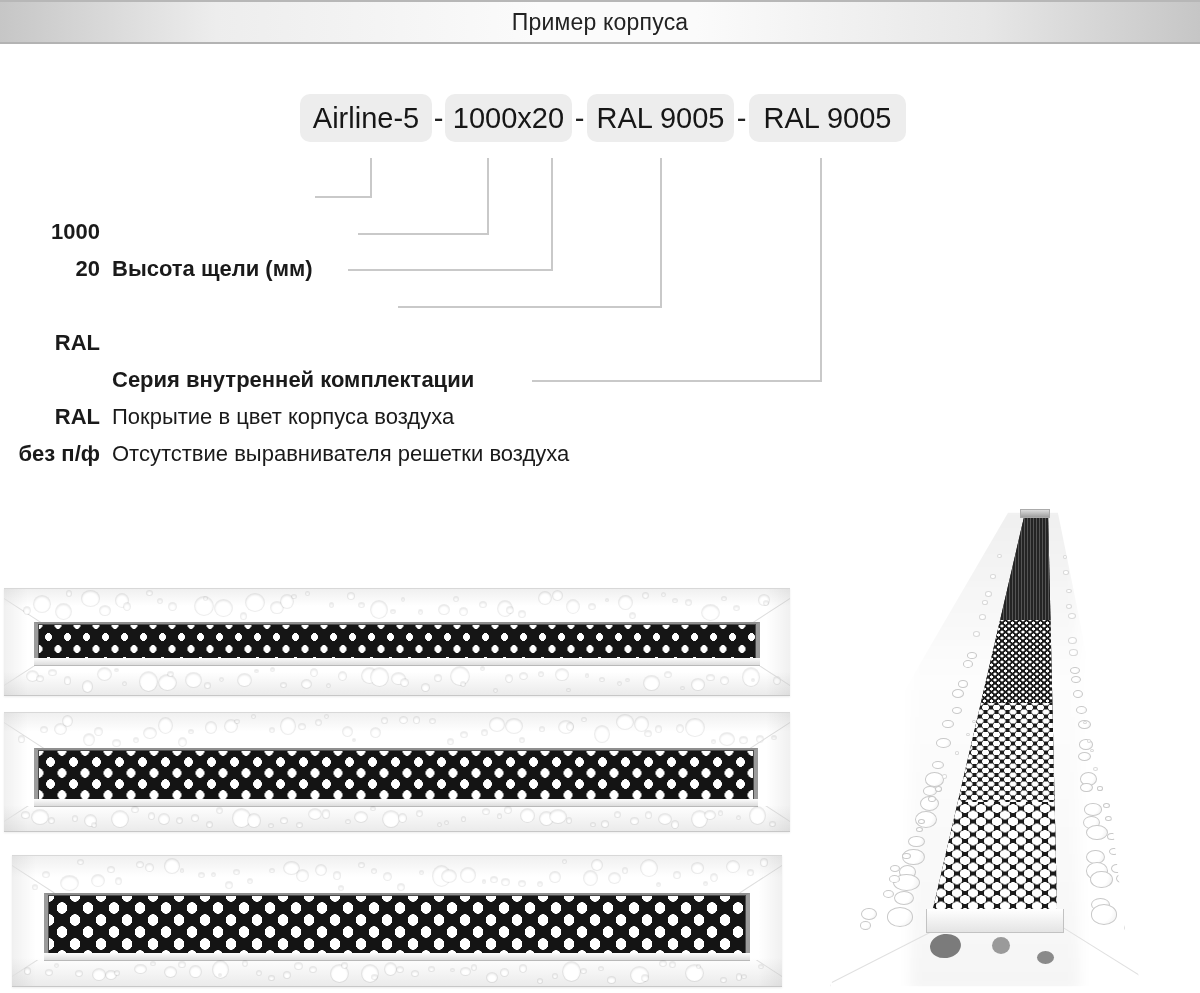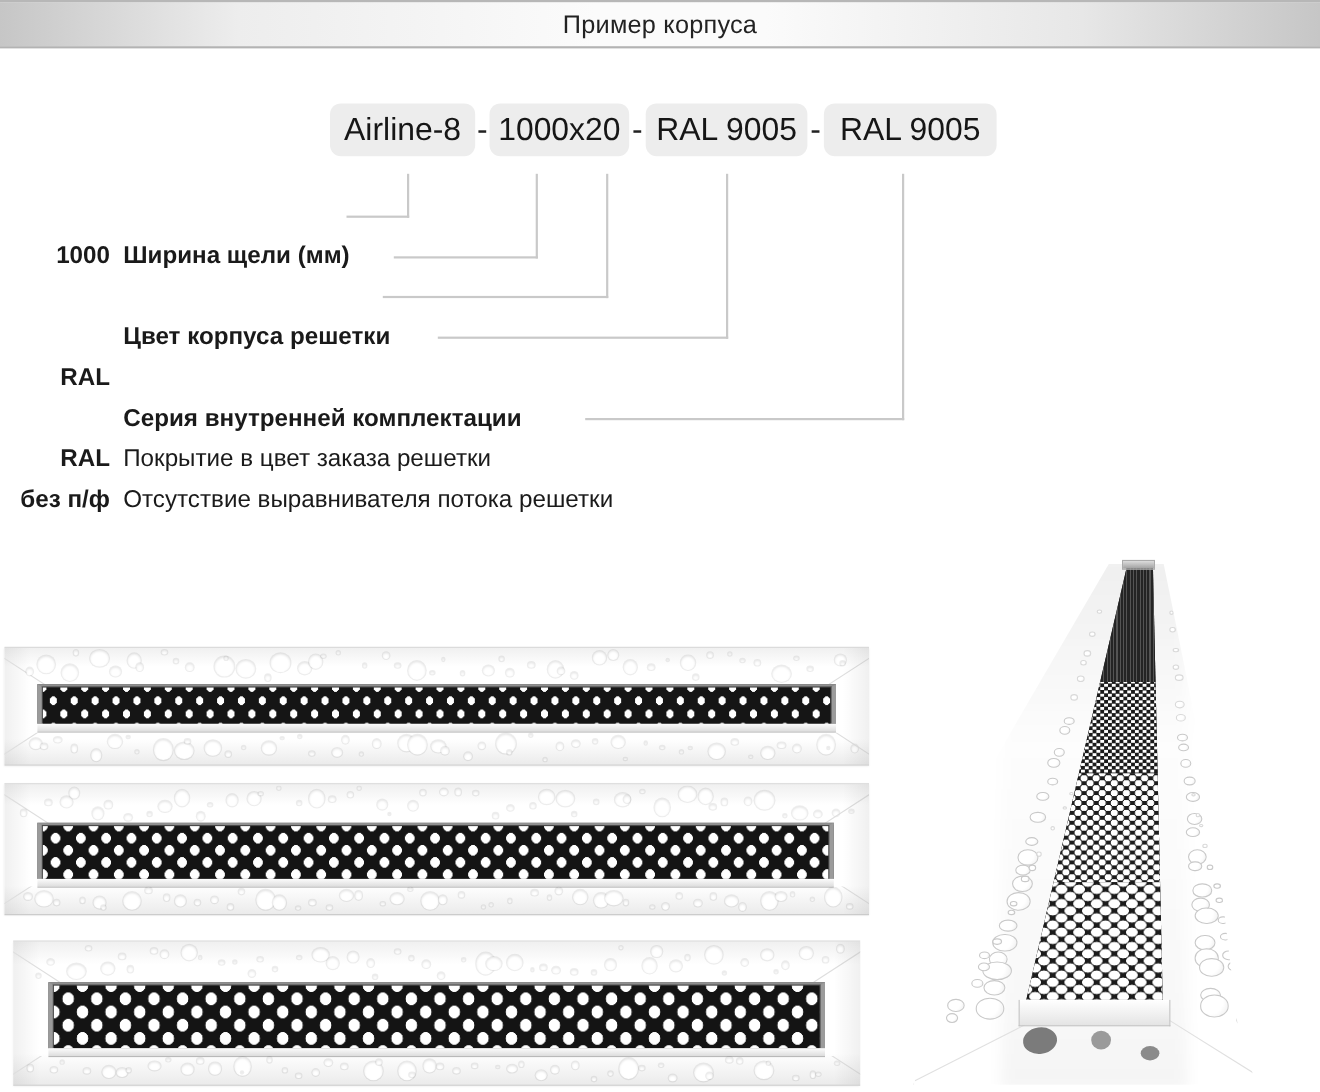--- a/index.html
+++ b/index.html
@@ -127,56 +127,55 @@
 </style>
 </head>
 <body>
 
 <div class="page">
 
   <header class="title-bar">
     <div class="title">Пример корпуса</div>
   </header>
 
-  <div class="code-box" id="cb1">Airline-8</div>
+  <div class="code-box" id="cb1">Airline-5</div>
   <div class="code-dash" id="cd1">-</div>
   <div class="code-box" id="cb2">1000x20</div>
   <div class="code-dash" id="cd2">-</div>
   <div class="code-box" id="cb3">RAL 9005</div>
   <div class="code-dash" id="cd3">-</div>
   <div class="code-box" id="cb4">RAL 9005</div>
 
   <div class="conn" id="c1"></div>
   <div class="conn" id="c2"></div>
   <div class="conn" id="c3"></div>
   <div class="conn" id="c4"></div>
   <div class="conn" id="c5"></div>
 
   <div class="legend-row lb" id="lr1">
     <span class="prefix">1000</span>
-    <span class="lab">Ширина щели (мм)</span>
-  </div>
-  <div class="legend-row lb" id="lr3">
-    <span class="prefix"></span>
-    <span class="lab">Цвет корпуса решетки</span>
+  </div>
+  <div class="legend-row lb" id="lr2">
+    <span class="prefix">20</span>
+    <span class="lab">Высота щели (мм)</span>
   </div>
   <div class="legend-row" id="lr4">
     <span class="prefix">RAL</span>
   </div>
   <div class="legend-row lb" id="lr5">
     <span class="prefix"></span>
     <span class="lab">Серия внутренней комплектации</span>
   </div>
   <div class="legend-row" id="lr6">
     <span class="prefix">RAL</span>
-    <span class="lab">Покрытие в цвет заказа решетки</span>
+    <span class="lab">Покрытие в цвет корпуса воздуха</span>
   </div>
   <div class="legend-row" id="lr7">
     <span class="prefix">без п/ф</span>
-    <span class="lab">Отсутствие выравнивателя потока решетки</span>
+    <span class="lab">Отсутствие выравнивателя решетки воздуха</span>
   </div>
 
   <div class="grille" id="g1">
     <div class="band top">
         <div class="hole" style="left: 19.7px; top: 17.3px; width: 6.3px; height: 7.1px;"></div>
         <div class="hole" style="left: 30.1px; top: 6.4px; width: 16.2px; height: 15.9px;"></div>
         <div class="hole" style="left: 52px; top: 13.9px; width: 14.7px; height: 15.1px;"></div>
         <div class="hole" style="left: 62.5px; top: 1.2px; width: 4.7px; height: 5.3px;"></div>
         <div class="hole" style="left: 77.7px; top: 1px; width: 17.8px; height: 14.5px;"></div>
         <div class="hole" style="left: 96.3px; top: 15.5px; width: 9.3px; height: 9.2px;"></div>

